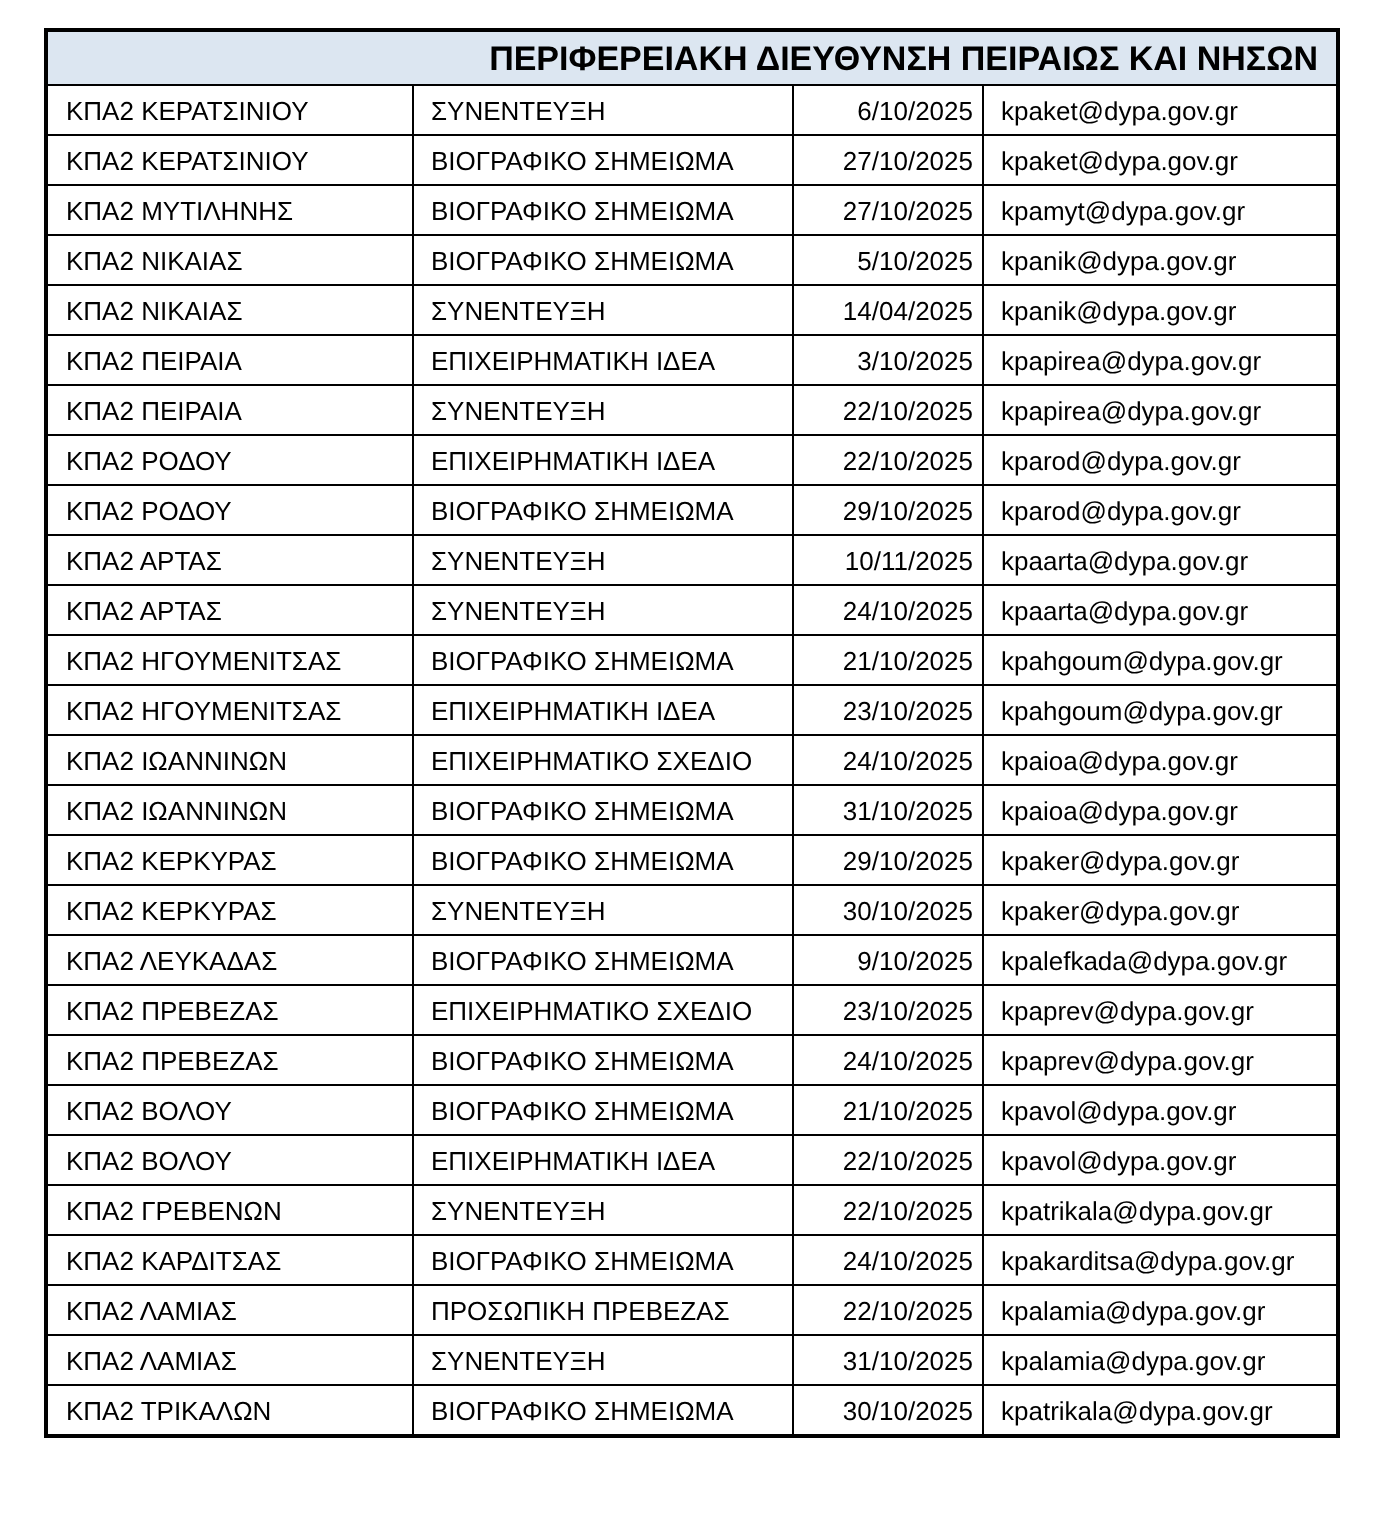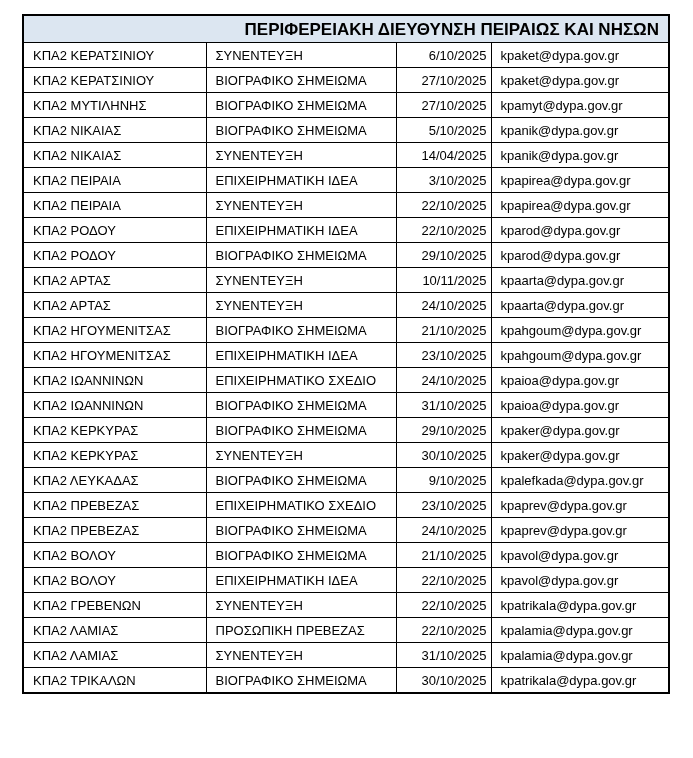--- a/index.html
+++ b/index.html
@@ -196,20 +196,26 @@
           <td class="date">22/10/2025</td>
           <td class="email">kpavol@dypa.gov.gr</td>
         </tr>
         <tr>
           <td class="office">ΚΠΑ2 ΓΡΕΒΕΝΩΝ</td>
           <td class="activity">ΣΥΝΕΝΤΕΥΞΗ</td>
           <td class="date">22/10/2025</td>
           <td class="email">kpatrikala@dypa.gov.gr</td>
         </tr>
         <tr>
+          <td class="office">ΚΠΑ2 ΚΑΡΔΙΤΣΑΣ</td>
+          <td class="activity">ΒΙΟΓΡΑΦΙΚΟ ΣΗΜΕΙΩΜΑ</td>
+          <td class="date">24/10/2025</td>
+          <td class="email">kpakarditsa@dypa.gov.gr</td>
+        </tr>
+        <tr>
           <td class="office">ΚΠΑ2 ΛΑΜΙΑΣ</td>
           <td class="activity">ΠΡΟΣΩΠΙΚΗ ΠΡΕΒΕΖΑΣ</td>
           <td class="date">22/10/2025</td>
           <td class="email">kpalamia@dypa.gov.gr</td>
         </tr>
         <tr>
           <td class="office">ΚΠΑ2 ΛΑΜΙΑΣ</td>
           <td class="activity">ΣΥΝΕΝΤΕΥΞΗ</td>
           <td class="date">31/10/2025</td>
           <td class="email">kpalamia@dypa.gov.gr</td>

